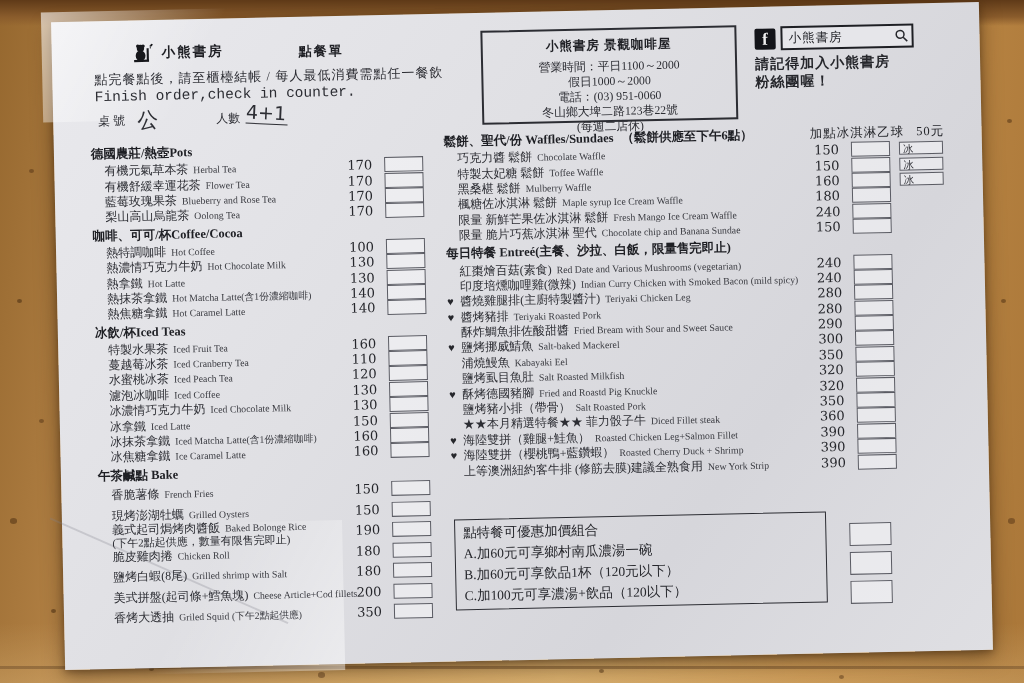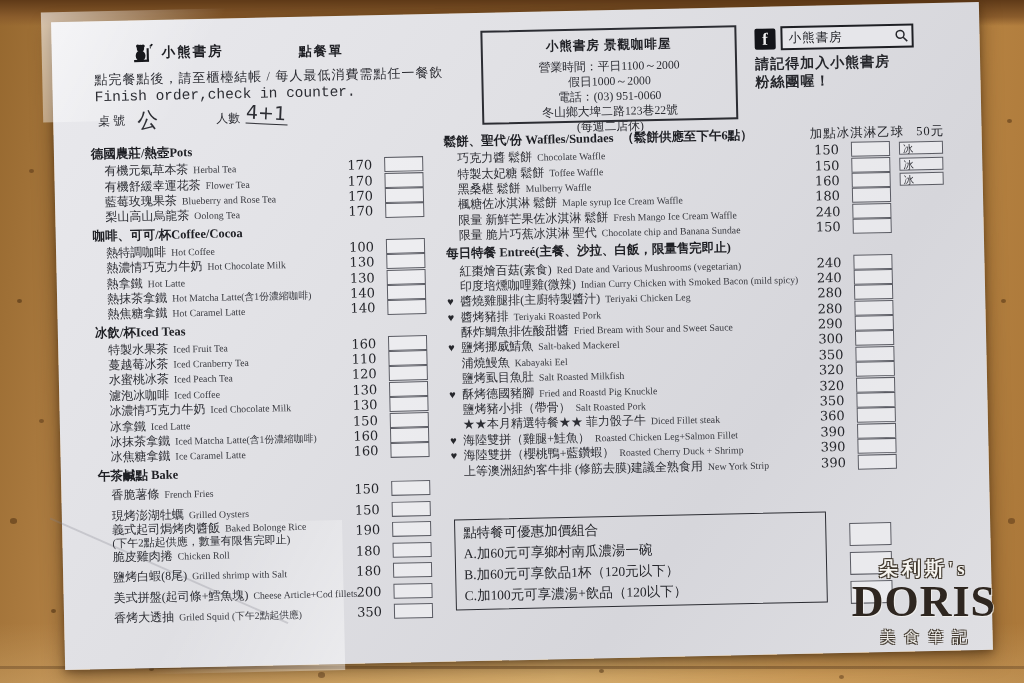--- a/index.html
+++ b/index.html
@@ -527,18 +527,13 @@
           <div class="promo-line">C.加100元可享濃湯+飲品（120以下）</div>
         </div>
     </div>
     <div id="promo-boxes" class="promo-boxes">
         <span class="promo-qbox"></span>
         <span class="promo-qbox"></span>
         <span class="promo-qbox"></span>
       </div>
   </div>
 
-  <div class="watermark">
-    <div class="wm1">朵利斯's</div>
-    <div class="wm2">DORIS</div>
-    <div class="wm3">美食筆記</div>
-  </div>
 </div>
 
 </body></html>

